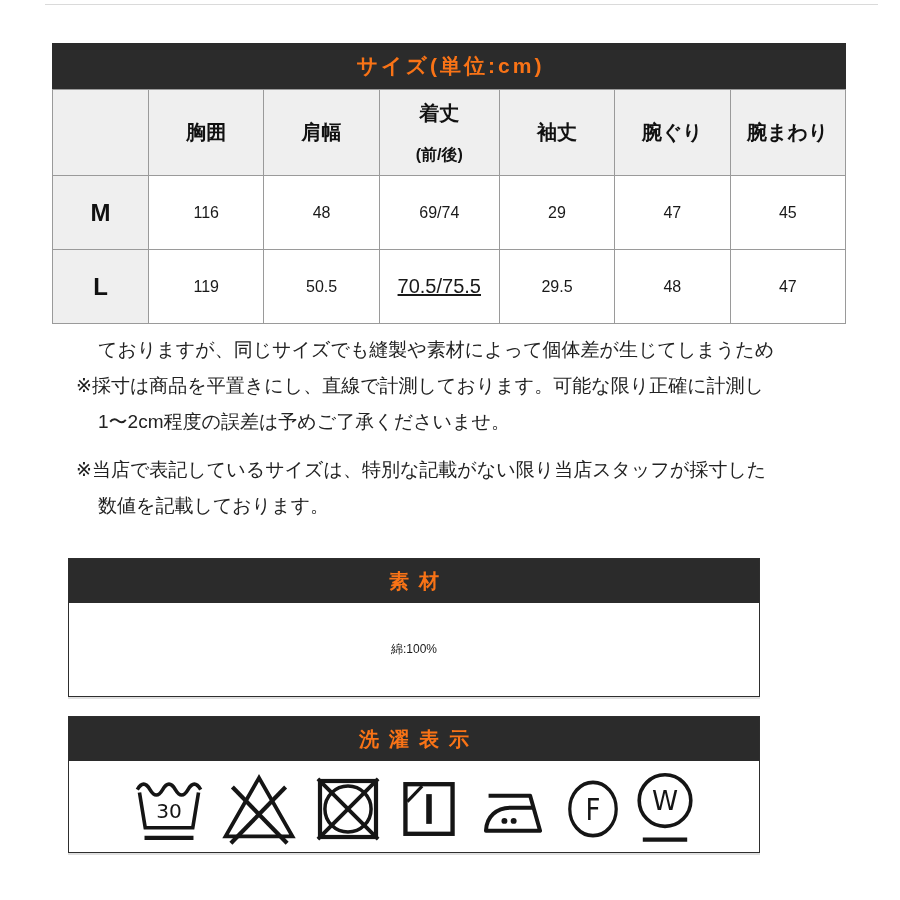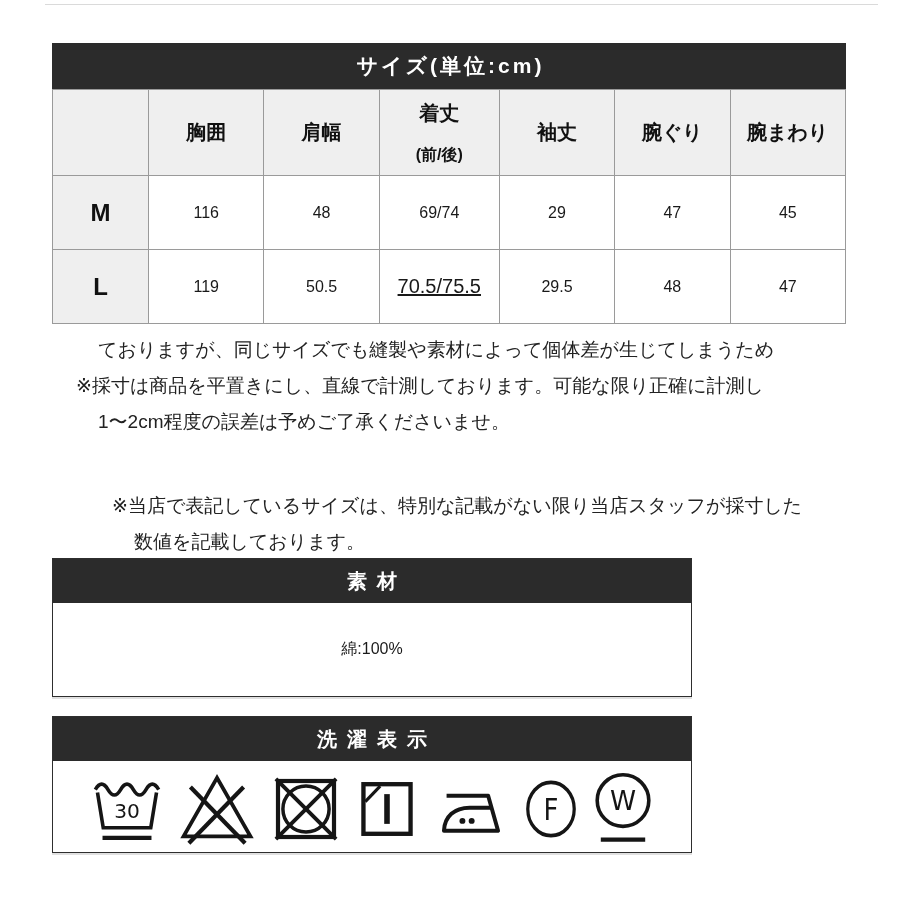--- a/index.html
+++ b/index.html
@@ -7,21 +7,21 @@
     width:900px;height:900px;background:#ffffff;position:relative;overflow:hidden;
     font-family:"Liberation Sans","DejaVu Sans",sans-serif;color:#1c1c1c;
     -webkit-font-smoothing:antialiased;
   }
   .abs{position:absolute;}
   #top-line{left:45px;top:4px;width:833px;height:1px;background:#dadada;}
 
   
   #size-section{left:52px;top:43px;width:794px;}
   .black-bar{
-    background:#2b2b2b;color:#ffffff;display:flex;align-items:center;justify-content:center;
+    background:#2b2b2b;color:#f97316;display:flex;align-items:center;justify-content:center;
     font-weight:bold;
   }
   #size-title-bar{height:46px;font-size:21px;}
   #size-title-bar span{letter-spacing:3px;margin-right:-3px;}
   #size-table{width:100%;border-collapse:collapse;table-layout:fixed;}
   #size-table th,#size-table td{
     border:1px solid #9a9a9a;text-align:center;vertical-align:middle;padding:0;
   }
   #size-table thead tr{height:86px;}
   #size-table tbody tr{height:74px;}
@@ -29,31 +29,31 @@
   #size-table .rowhead{background:#efefef;font-size:24px;font-weight:bold;color:#111;}
   #size-table td.val{font-size:16px;font-weight:400;color:#191919;background:#fff;}
   #size-table td.val.small{font-size:20px;text-decoration:underline;}
   .len-sub{font-size:16px;font-weight:bold;margin-top:18px;}
 
   
   .note{left:76px;width:780px;font-size:19px;color:#222;}
   .note-line{line-height:36px;white-space:nowrap;}
   .note-line.cont{padding-left:22px;}
   #note-1{top:332px;}
-  #note-2{top:488px;margin-left:36px;}
+  #note-2{top:452px;}
 
   
-  .box-section{left:52px;width:640px;border:1px solid #2e2e2e;box-sizing:border-box;
+  .box-section{left:68px;width:692px;border:1px solid #2e2e2e;box-sizing:border-box;
     box-shadow:0 2px 0 rgba(0,0,0,0.12);background:#fff;}
   #material-section{top:558px;height:139px;}
   #care-section{top:716px;height:137px;}
   .section-bar{height:44px;font-size:20px;}
   .section-bar span{letter-spacing:10px;margin-right:-10px;}
   #material-body{height:93px;display:flex;align-items:center;justify-content:center;
-    font-size:16px;color:#1a1a1a;}
+    font-size:12px;color:#1a1a1a;}
   #care-body{height:91px;display:flex;align-items:center;justify-content:center;gap:15px;padding-top:2px;}
   .care-sym{display:block;}
   .care-sym .stroke{fill:none;stroke:#151515;}
   .care-sym text{fill:#151515;font-family:"DejaVu Sans","Liberation Sans",sans-serif;}
 </style>
 </head>
 <body>
 
 <div id="top-line" class="abs"></div>
 

